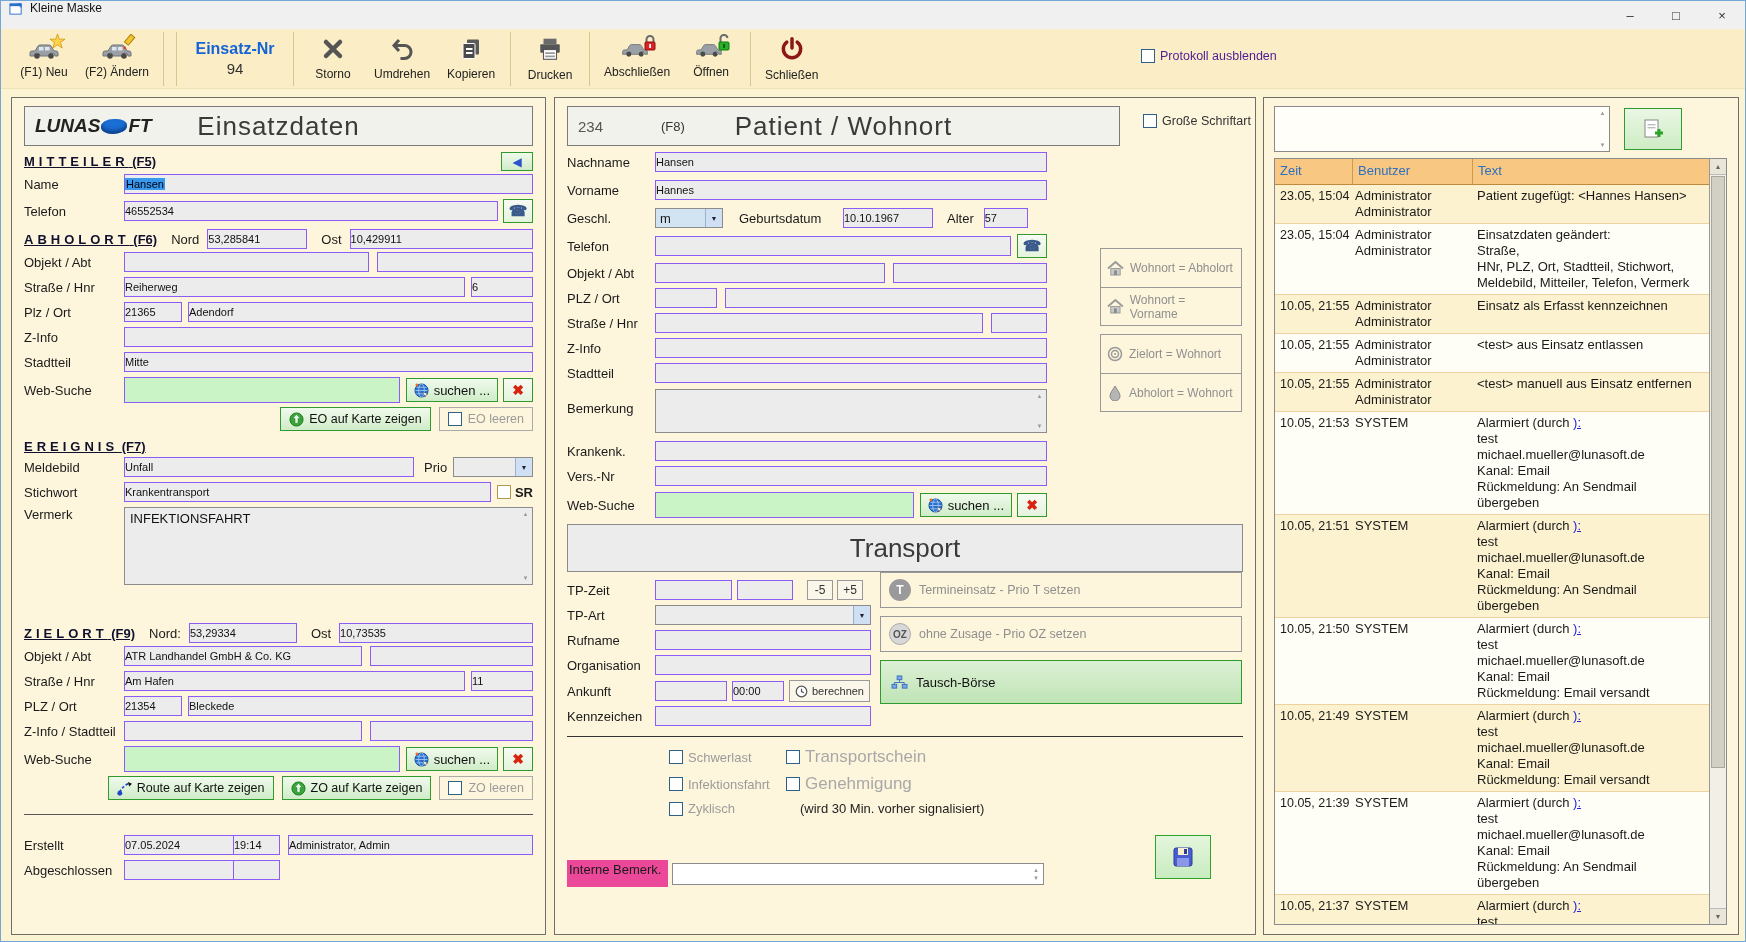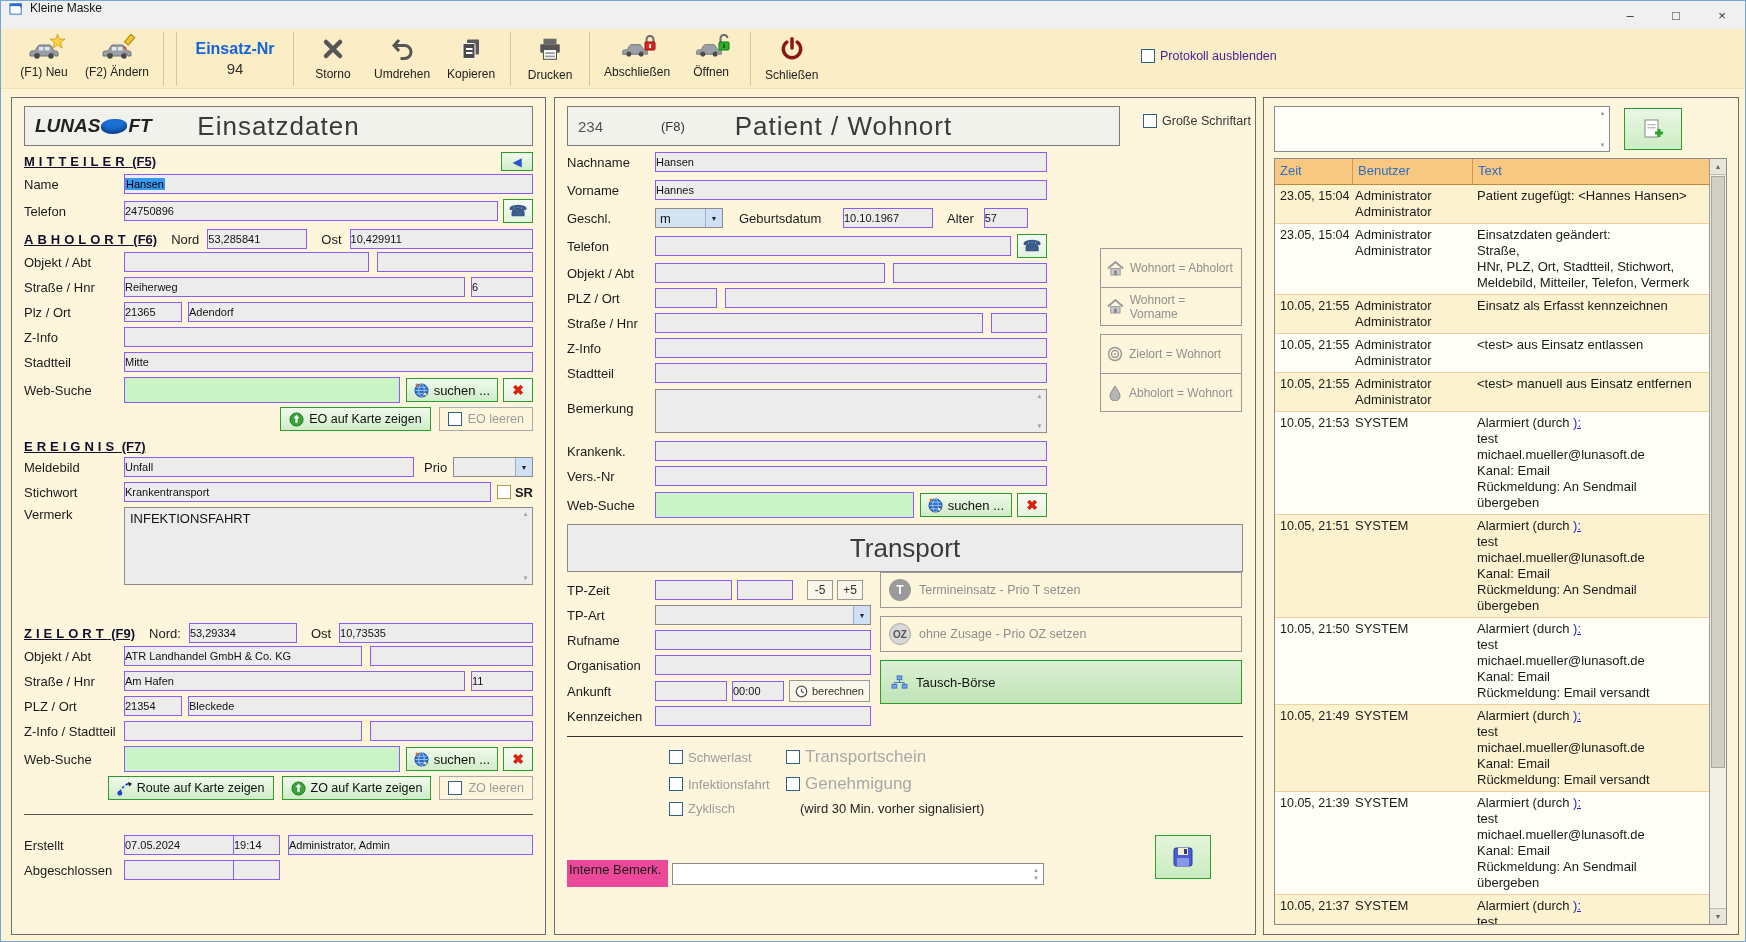--- a/index.html
+++ b/index.html
@@ -282,21 +282,21 @@
     </div>
     <div class="row">
       <span class="lbl">Name</span>
       <div class="inp grow">
           <span class="sel">Hansen</span>
         </div>
     </div>
     <div class="row">
       <span class="lbl">Telefon</span>
       <div class="inp grow">
-          <span>24750896</span>
+          <span>46552534</span>
         </div>
       <span class="btn-clear" style="color:#3a5a8c;font-size:15px;">☎</span>
     </div>
 
     <div class="sectrow" style="margin-top:6px;">
       <span class="sect"><span class="sectname">ABHOLORT</span> <span>(F6)</span></span>
       <span class="coordlbl">Nord</span>
       <div class="inp" style="width:100px;">
           <span>53,285841</span>
         </div>

